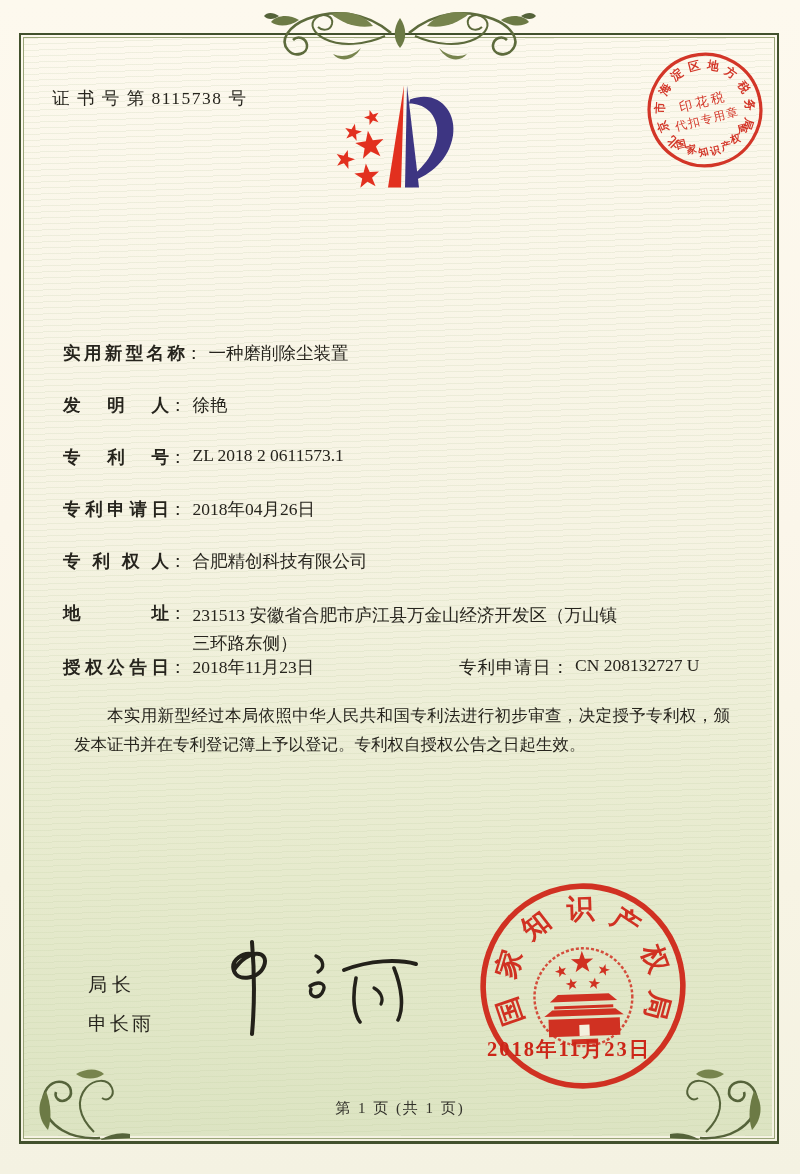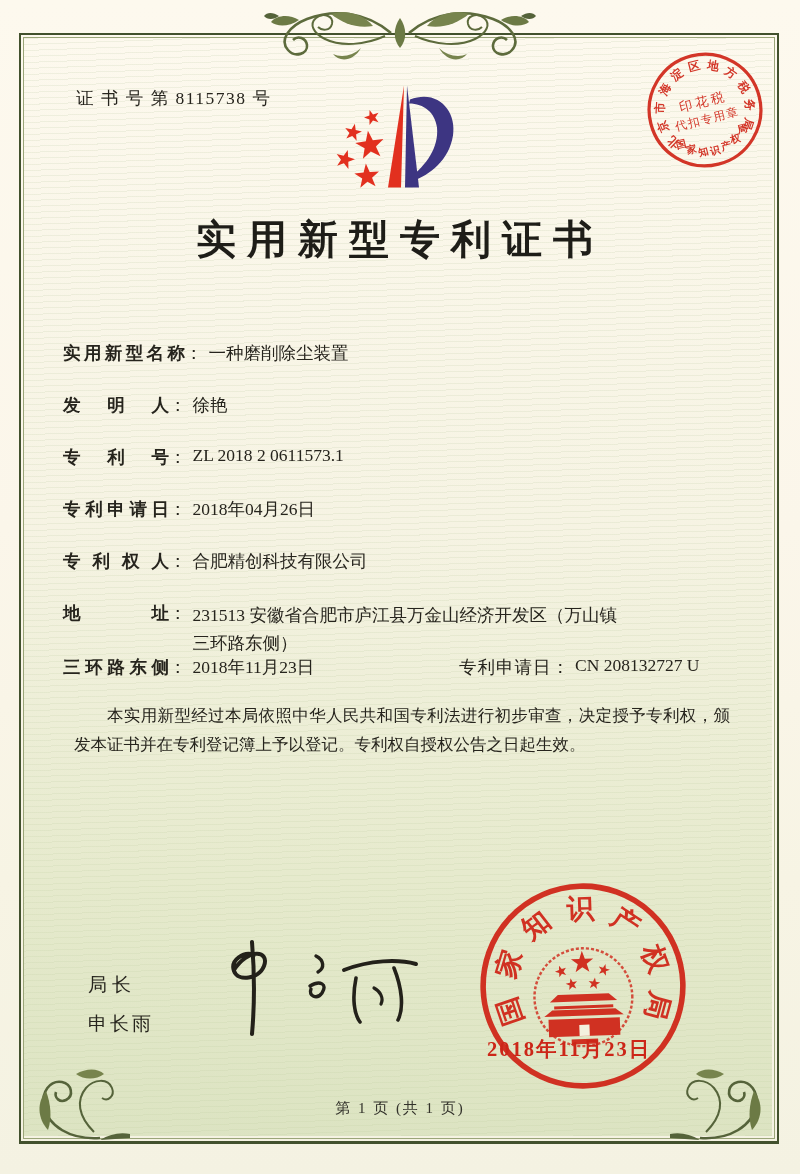--- a/index.html
+++ b/index.html
@@ -12,21 +12,21 @@
   .frame{position:absolute;left:19px;top:33px;width:756px;height:1106px;
     border:2px solid #42512d;border-bottom-width:3px;}
   .frame-inner{position:absolute;inset:2px;border:1px solid #9aa578;}
   .wavy{position:absolute;left:24px;top:38px;width:748px;height:1098px;pointer-events:none;
     background:
       linear-gradient(180deg, rgba(214,226,183,0) 0%, rgba(214,226,183,0.14) 45%, rgba(203,218,168,0.40) 78%, rgba(198,214,164,0.52) 100%),
       repeating-linear-gradient(178deg, rgba(128,158,98,0.11) 0px, rgba(128,158,98,0.11) 1px, rgba(255,255,255,0) 1px, rgba(255,255,255,0) 6px);
   }
   .ornament{position:absolute;pointer-events:none;}
   
-  .cert-no{position:absolute;left:76px;top:86px;font-size:17.5px;letter-spacing:1.5px;}
+  .cert-no{position:absolute;left:52px;top:86px;font-size:17.5px;letter-spacing:1.5px;}
   .logo{position:absolute;left:320px;top:74px;}
   .title{position:absolute;left:0;top:212px;width:100%;text-align:center;
     font-size:40px;font-weight:bold;letter-spacing:11px;color:#1e1d18;}
   
   .content{position:absolute;left:63px;top:0;width:678px;}
   .row{position:absolute;left:0;width:678px;font-size:17.5px;white-space:nowrap;}
   .lab{display:inline-block;width:106px;text-align:justify;text-align-last:justify;vertical-align:top;font-weight:bold;}
   .colon{display:inline-block;vertical-align:top;}
   .val{display:inline-block;margin-left:6px;vertical-align:top;}
   .addr{white-space:normal;width:460px;line-height:28px;}
@@ -99,21 +99,20 @@
     <use href="#star5" fill="#e2301f" transform="translate(33,57) scale(0.9) rotate(12)"></use>
     <use href="#star5" fill="#e2301f" transform="translate(50,70) scale(1.5) rotate(-8)"></use>
     <use href="#star5" fill="#e2301f" transform="translate(25,84) scale(1.0) rotate(16)"></use>
     <use href="#star5" fill="#e2301f" transform="translate(47,101) scale(1.3) rotate(-5)"></use>
     <path d="M84,10 L68,112 L81,112 Z" fill="#e2301f"></path>
     <path d="M87,10 L85,112 L99,112 Z" fill="#3d3582"></path>
     <path d="M90,24 C118,13 137,36 133,60 C129,85 110,99 92,106 C87.5,107.5 86,105.5 90,102
              C106,90 119,72 117,52 C115,37 104,28 89,28 Z" fill="#3d3582"></path>
   </svg>
 
-  <div class="title">实用新型专利证书</div>
 
   <div class="content">
 
     <div class="row" style="top:341px">
       <span class="lab" style="width:122px">实用新型名称</span><span class="colon">：</span><span class="val">一种磨削除尘装置</span>
     </div>
 
     <div class="row" style="top:393px">
       <span class="lab">发明人</span><span class="colon">：</span><span class="val">徐艳</span>
     </div>
@@ -128,21 +127,21 @@
 
     <div class="row" style="top:549px">
       <span class="lab">专利权人</span><span class="colon">：</span><span class="val">合肥精创科技有限公司</span>
     </div>
 
     <div class="row" style="top:601px">
       <span class="lab">地址</span><span class="colon">：</span><span class="val addr"><span>231513 安徽省合肥市庐江县万金山经济开发区（万山镇</span><br><span>三环路东侧）</span></span>
     </div>
 
     <div class="row" style="top:655px">
-      <span class="lab">三环路东侧</span><span class="colon">：</span><span class="val">2018年11月23日</span>
+      <span class="lab">授权公告日</span><span class="colon">：</span><span class="val">2018年11月23日</span>
       <span class="grant-right">
         <span class="lab2">专利申请日</span><span class="colon">：</span><span class="val">CN 208132727 U</span>
       </span>
     </div>
   </div>
 
   <div class="paras">
     <p class="para">本实用新型经过本局依照中华人民共和国专利法进行初步审查，决定授予专利权，颁发本证书并在专利登记簿上予以登记。专利权自授权公告之日起生效。</p>
   </div>
 

